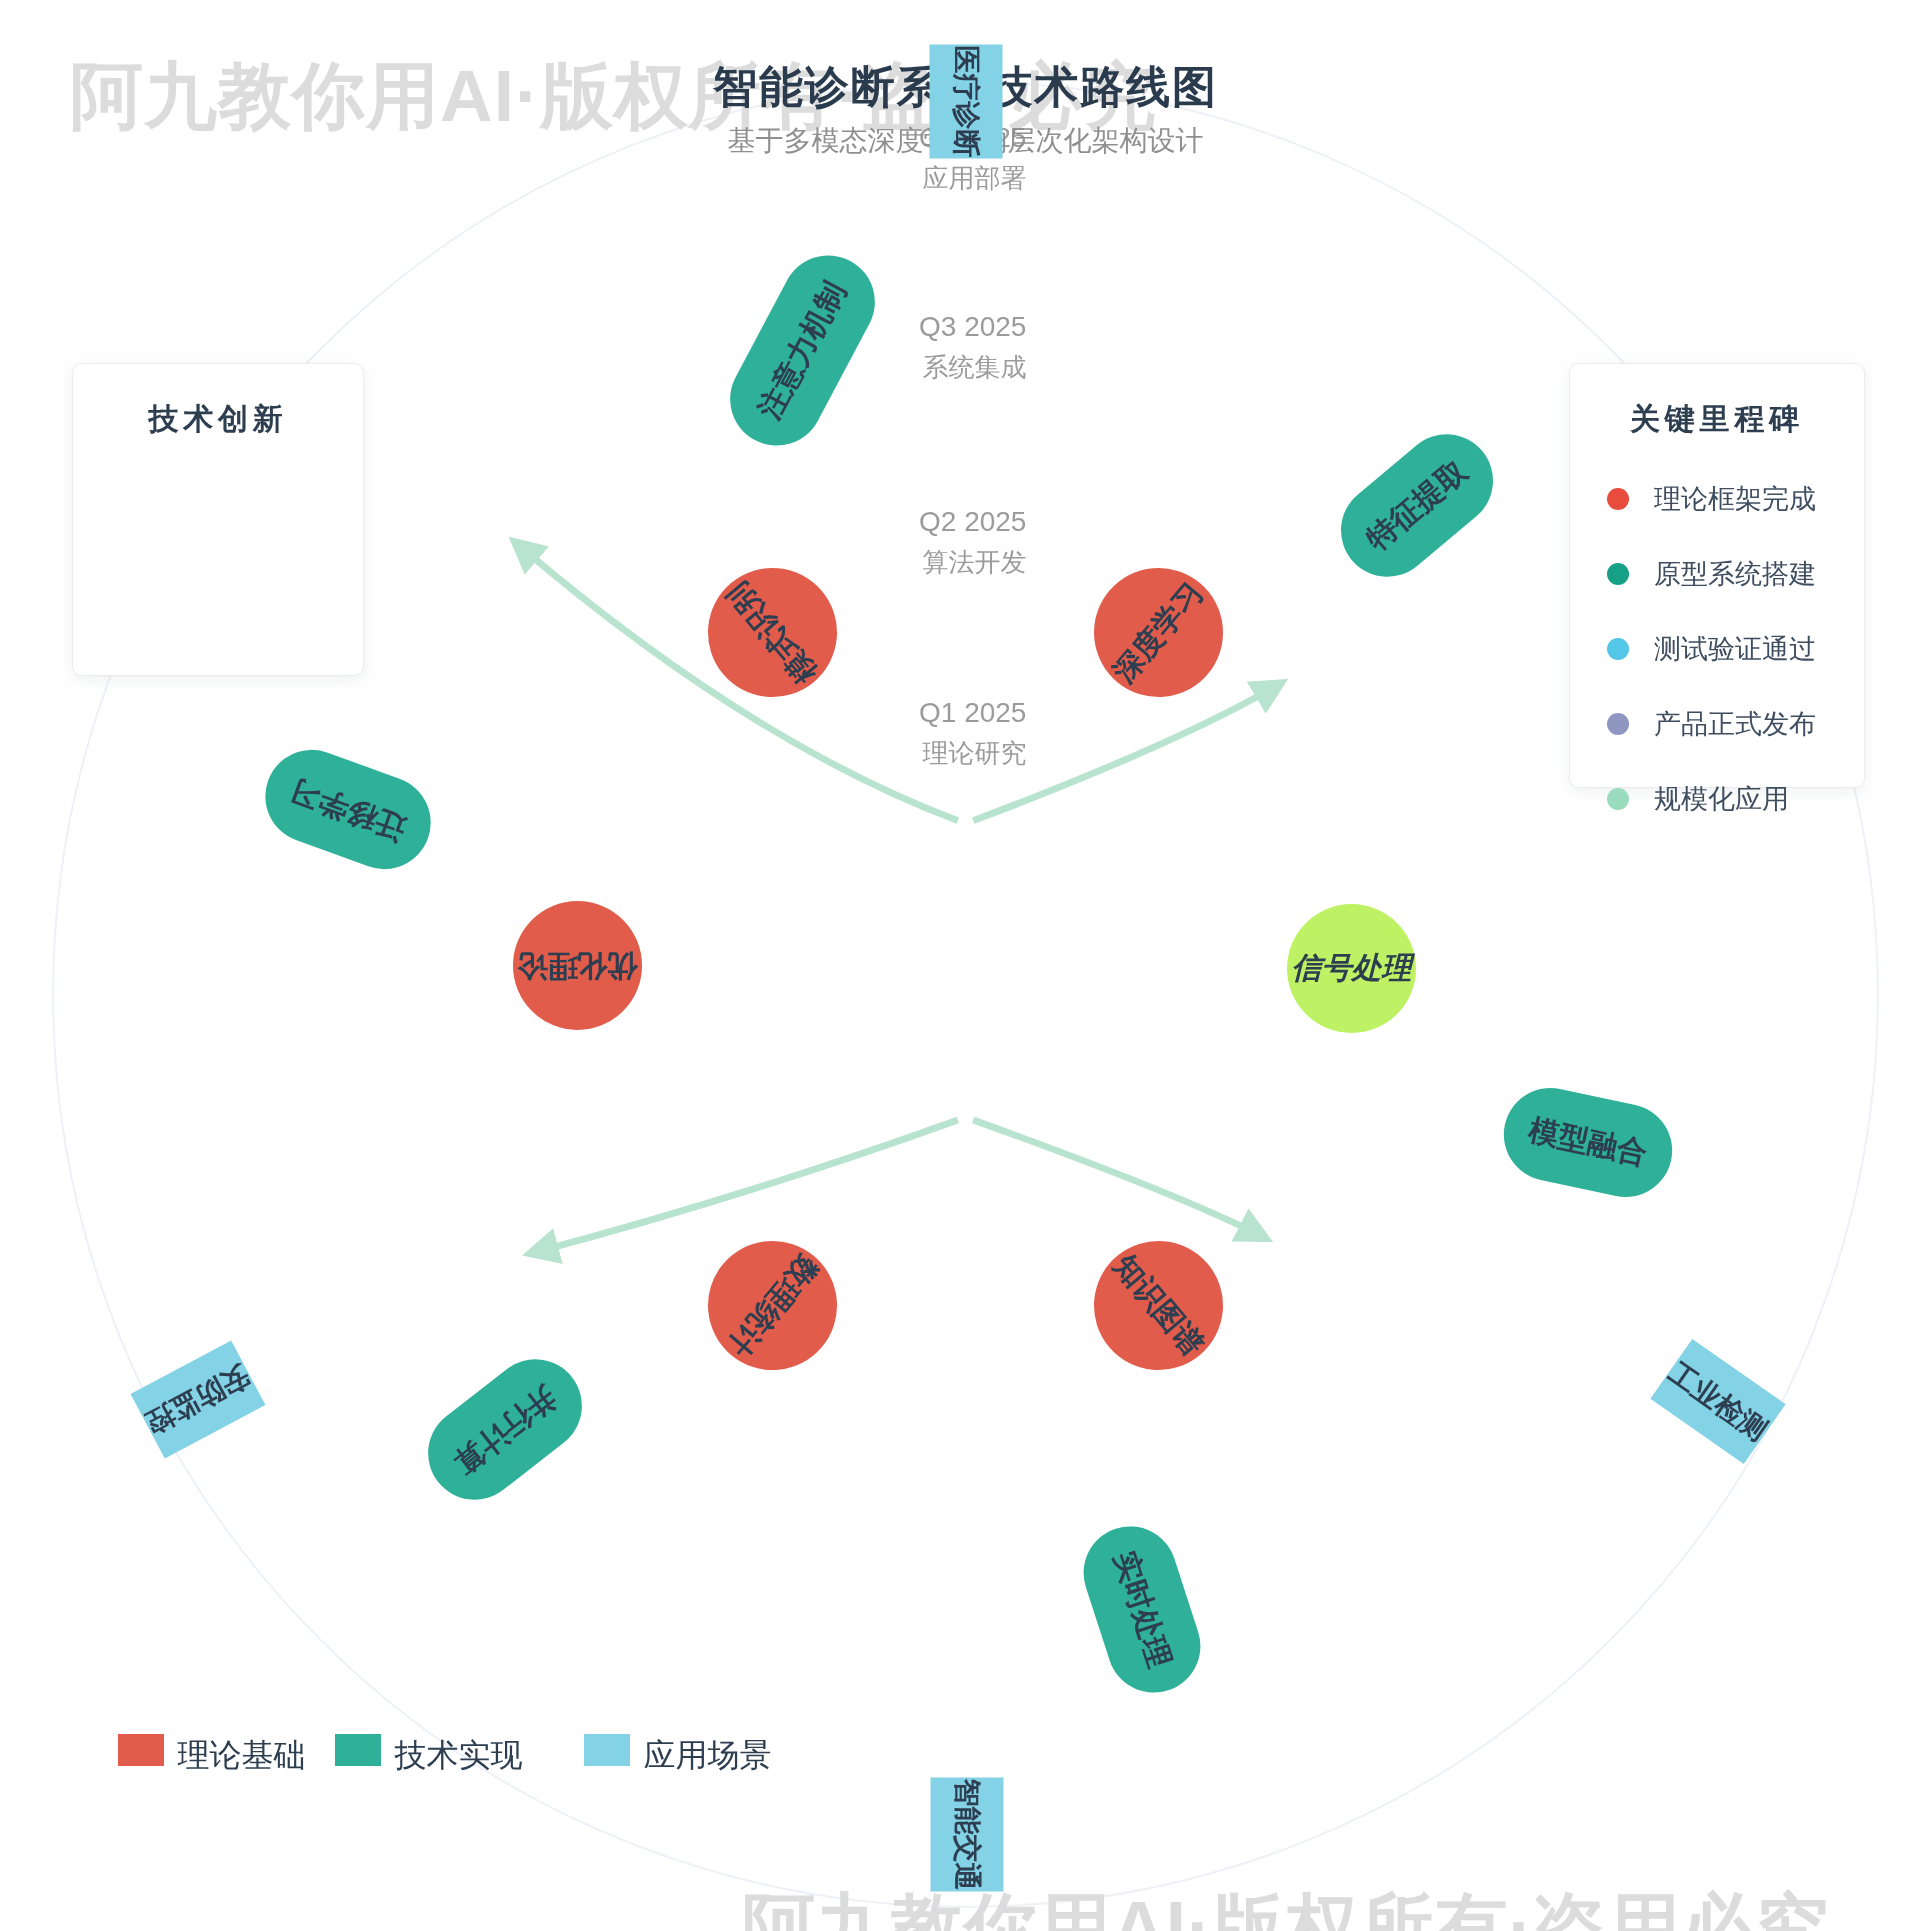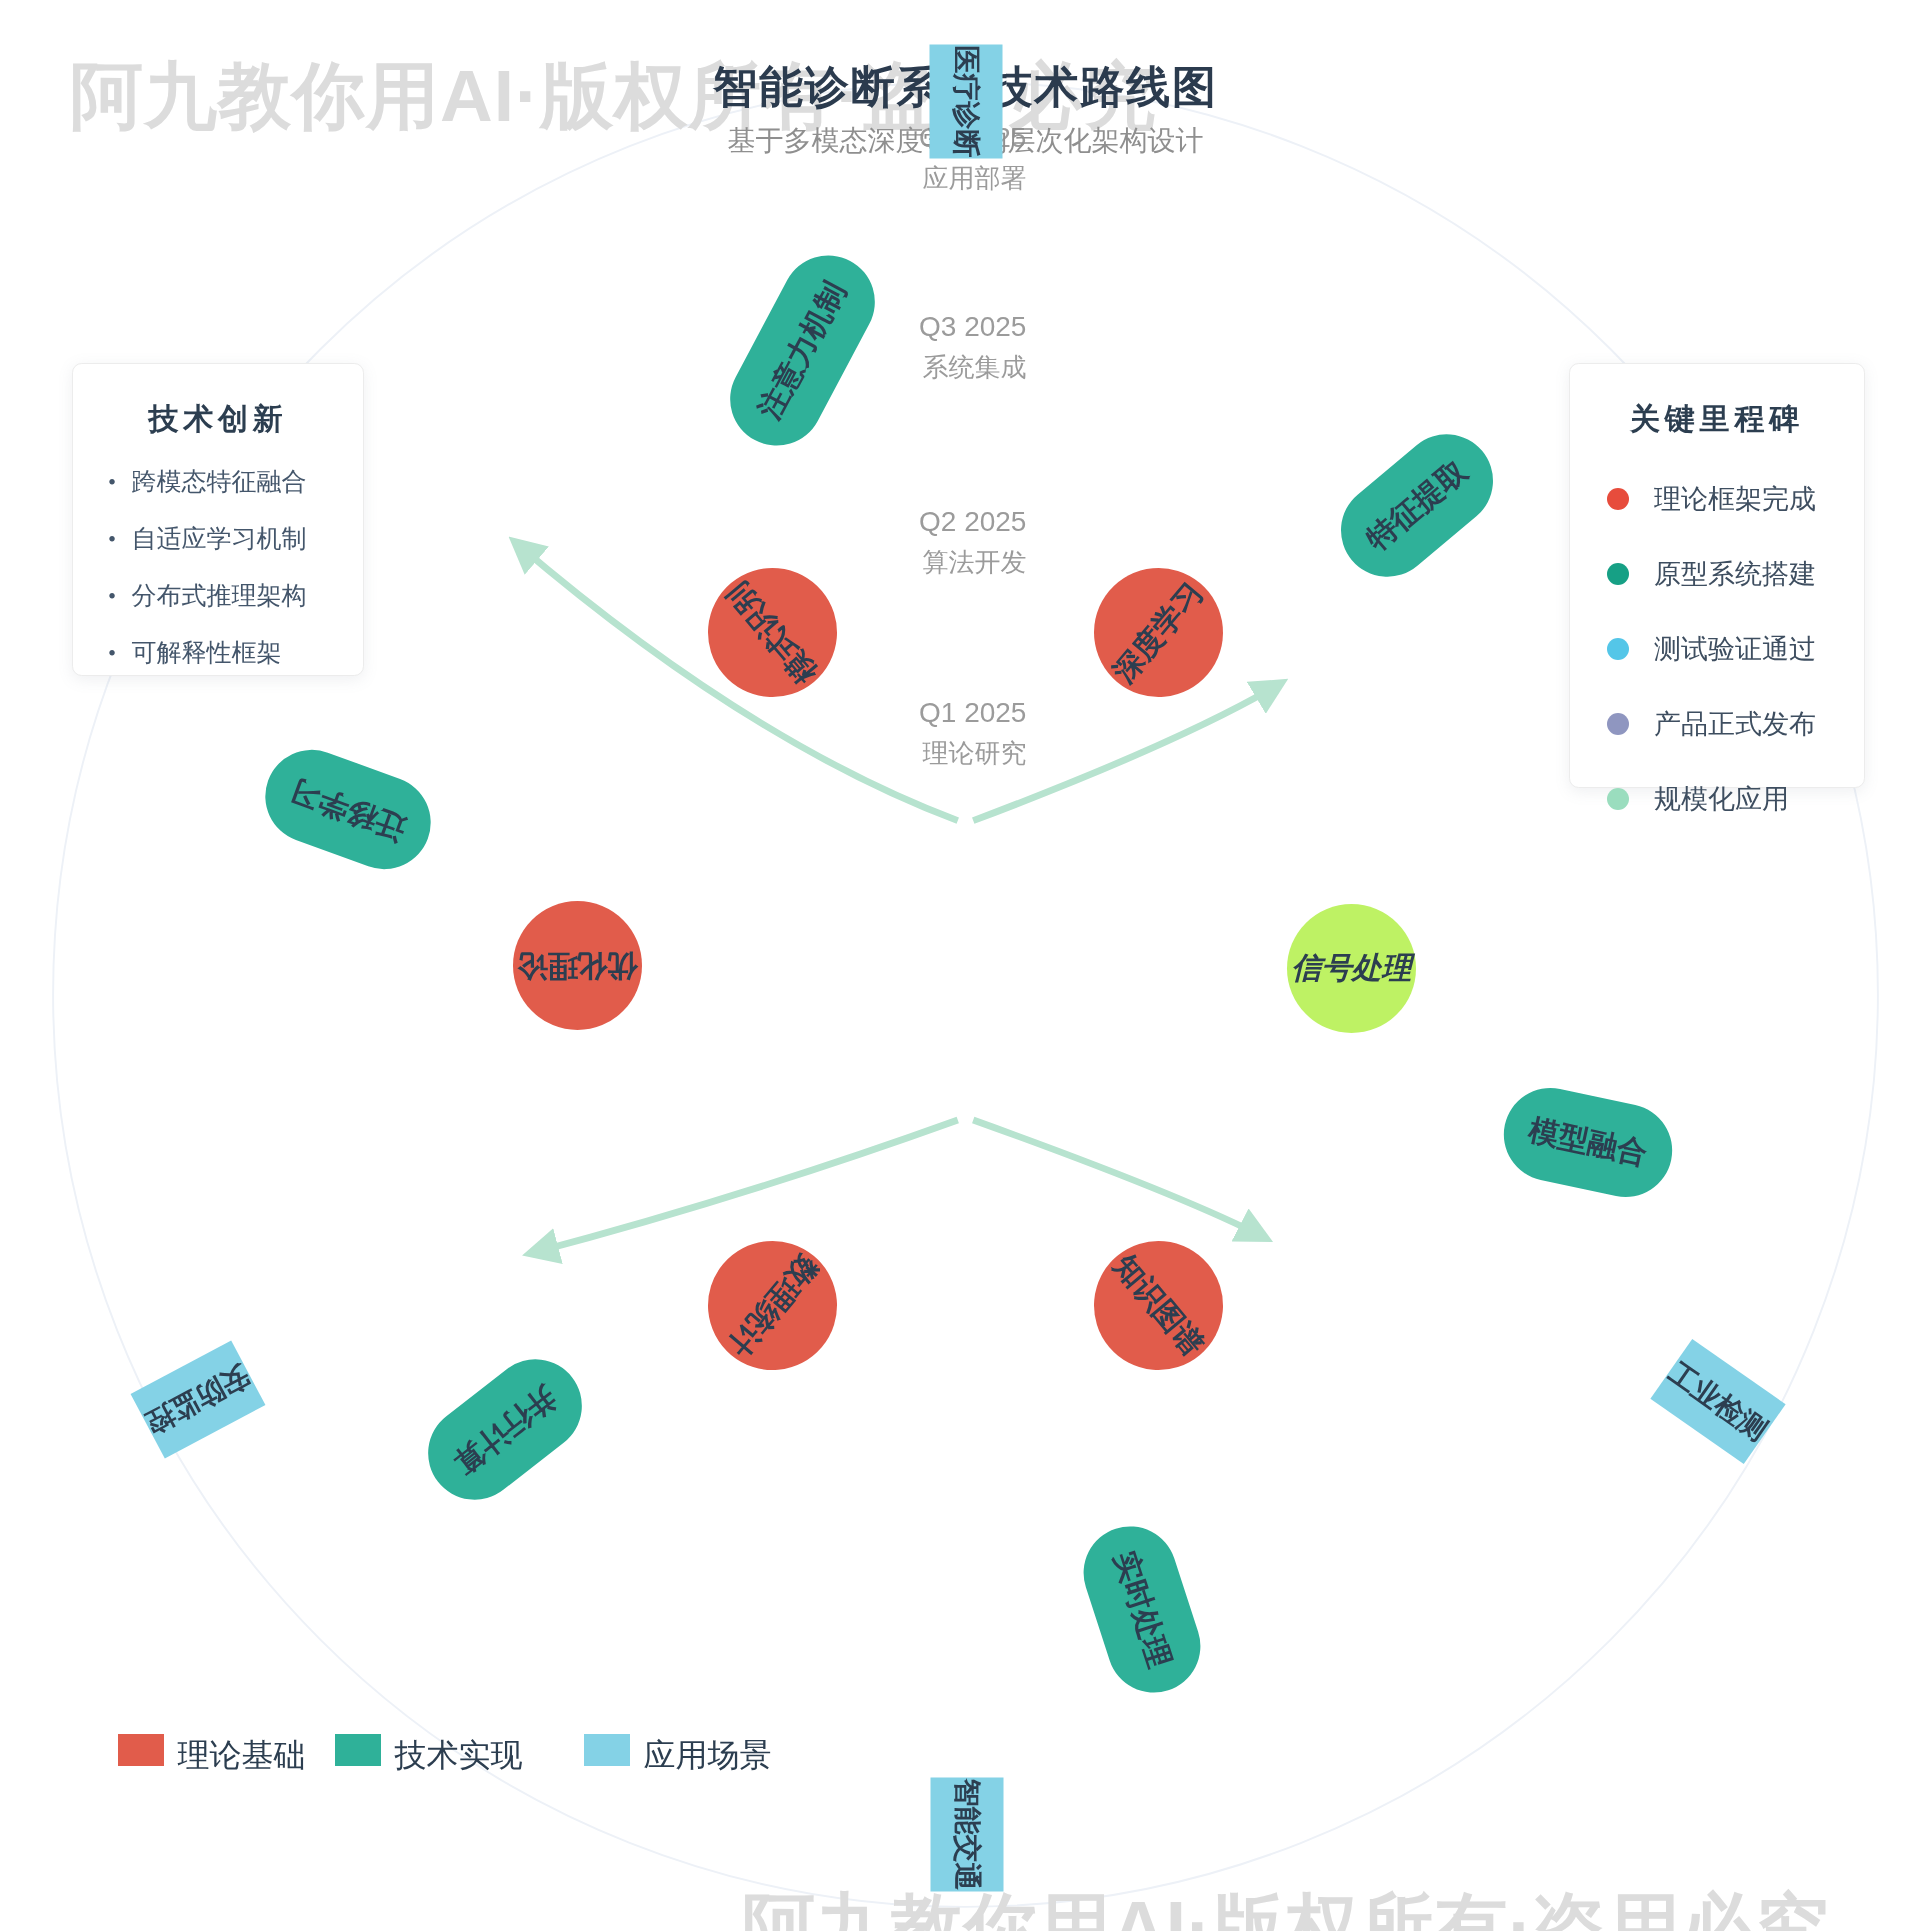--- a/index.html
+++ b/index.html
@@ -134,26 +134,20 @@
         <div class="tl-s">算法开发</div>
       </div>
       <div class="tl-item" style="top: 697px;">
         <div class="tl-q">Q1 2025</div>
         <div class="tl-s">理论研究</div>
       </div>
     </div>
 
   <div class="panel panel-left">
     <div class="panel-title">技术创新</div>
-    <div class="innov-list" id="innov-list">
-        <div class="innov-item"><span class="bullet">•</span><span>跨模态特征融合</span></div>
-        <div class="innov-item"><span class="bullet">•</span><span>自适应学习机制</span></div>
-        <div class="innov-item"><span class="bullet">•</span><span>分布式推理架构</span></div>
-        <div class="innov-item"><span class="bullet">•</span><span>可解释性框架</span></div>
-      </div>
   </div>
 
   <div class="panel panel-right">
     <div class="panel-title">关键里程碑</div>
     <div class="mile-list" id="mile-list">
         <div class="mile-item">
           <div class="mile-dot" style="background: rgb(231, 76, 60);"></div>
           <span>理论框架完成</span>
         </div>
         <div class="mile-item">

